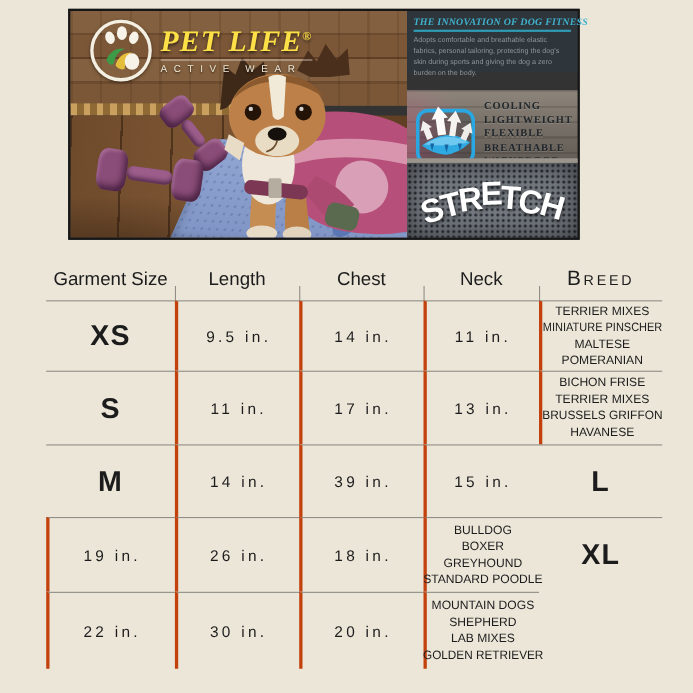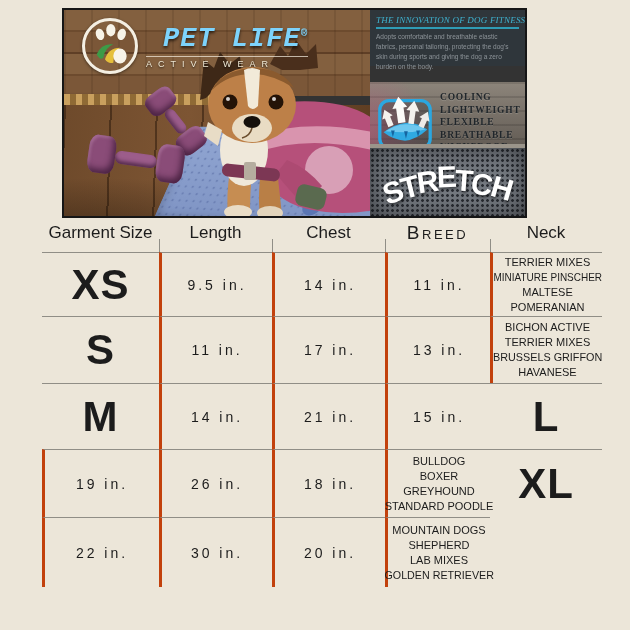--- a/index.html
+++ b/index.html
@@ -42,30 +42,30 @@
   .db-a .db-handle{width:28px;height:11px;border-radius:6px;}
   .db-b{left:24px;top:130px;transform:rotate(8deg);}
   .db-b .db-head{width:27px;height:38px;}
   .db-b .db-handle{width:42px;height:13px;border-radius:7px;}
   .dog{position:absolute;left:128px;top:0;width:182px;height:206px;}
 
   .brand{position:absolute;left:18px;top:8px;display:flex;align-items:flex-start;z-index:6;}
   .paw-circle{width:56px;height:56px;border:3px solid #f4efe3;border-radius:50%;box-sizing:border-box;
     box-shadow:0 1px 3px rgba(0,0,0,.5);}
   .brand-text{margin-left:8px;}
-  .brand-name{font-family:Liberation Mono, monospace;font-style:italic;font-weight:bold;font-size:27px;
-    color:#7dd3fc;text-shadow:0 2px 3px rgba(0,0,0,.65);letter-spacing:1px;line-height:30px;margin-left:17px;}
+  .brand-name{font-family:Liberation Serif, serif;font-style:italic;font-weight:bold;font-size:27px;
+    color:#fde047;text-shadow:0 2px 3px rgba(0,0,0,.65);letter-spacing:1px;line-height:30px;}
   .brand-reg{font-size:11px;vertical-align:super;}
   .brand-tagline{margin-top:2px;padding-top:2px;border-top:1px solid rgba(246,240,226,.7);
     font-size:9px;letter-spacing:6px;color:#efe8d4;text-shadow:0 1px 2px rgba(0,0,0,.7);}
 
   
   .panel{position:absolute;left:306px;top:0;width:155px;height:206px;}
   .sec1{position:absolute;left:0;top:0;width:100%;height:56px;background:#2f363b;box-sizing:border-box;padding:5px 6px 0 6px;}
-  .panel-title{font-family:"Liberation Serif",serif;font-style:italic;font-weight:normal;font-size:9px;
+  .panel-title{font-family:"Liberation Serif",serif;font-style:italic;font-weight:bold;font-size:9px;
     color:#3fb2cf;letter-spacing:.2px;padding-bottom:2px;border-bottom:2px solid #2f9cb5;white-space:nowrap;}
   .panel-desc{margin-top:3px;font-size:6.5px;line-height:1.55;color:#8d9499;}
   .sec2{position:absolute;left:0;top:56px;width:100%;height:78px;
     background:
       radial-gradient(circle at 0% 65%,rgba(200,90,130,.5),transparent 38%),
       repeating-linear-gradient(180deg,rgba(0,0,0,.12) 0 2px,transparent 2px 14px),
       linear-gradient(180deg,#8d857b,#6e675f 60%,#5a544d); margin-top: 16px;}
   .fabric-icon{position:absolute;left:7px;top:11px;width:56px;height:58px;}
   .features{position:absolute;left:70px;top:9px;}
   .feature-item{font-family:"Liberation Serif",serif;font-weight:bold;font-size:9.5px;line-height:12.6px;
@@ -75,30 +75,30 @@
     background-color:#757a81;
     background-image:radial-gradient(circle,rgba(25,28,33,.8) 1px,transparent 1.7px);
     background-size:5px 5px;
     box-shadow:inset 0 0 26px rgba(0,0,0,.55);
     display:flex;align-items:center;justify-content:center;}
   .stretch{transform:rotate(-2deg);white-space:nowrap;}
   .st-letter{display:inline-block;font-weight:bold;font-size:30px;color:#fff;margin:0 -1px;
     text-shadow:1px 2px 3px rgba(0,0,0,.5);}
 
   
-  .size-table{position:absolute;left:42px;top:213px;display:grid;
+  .size-table{position:absolute;left:42px;top:234px;display:grid;
     grid-template-columns:117px 113px 113px 105px 112px;
     grid-template-rows:39px 64px 67px 66px 68px 70px;color:#1c1c1c;}
   .h-cell{display:flex;align-items:center;justify-content:center;text-align:center;
     font-size:17px;line-height:1.12;position:relative;}
   .h-cell.vstub::before{content:"";position:absolute;left:-0.5px;bottom:0;width:1px;height:13px;background:#908e86;}
   .breed-h{font-variant:small-caps;font-size:19px;letter-spacing:2.5px;}
   .c{display:flex;align-items:center;justify-content:center;border-top:1px solid #908e86;}
   .vline{border-left:3px solid #c2410c;}
-  .size-val{font-size:42px;font-weight:bold;letter-spacing:1px;}
+  .size-val{font-size:26px;font-weight:bold;letter-spacing:1px;}
   .meas{font-size:14px;letter-spacing:3px;}
   .breed-cell{flex-direction:column;line-height:15px;font-size:11px;text-align:center;}
   .breed-line{display:inline-block;white-space:nowrap;transform-origin:center;}
 </style>
 </head>
 <body>
 
 <div class="canvas">
 
   <div class="hero">
@@ -199,22 +199,22 @@
       <div class="sec3">
         <div class="stretch"><span class="st-letter" style="transform: translateY(8.5px) rotate(-18deg);">S</span><span class="st-letter" style="transform: translateY(4px) rotate(-12deg);">T</span><span class="st-letter" style="transform: translateY(-0.5px) rotate(-6deg);">R</span><span class="st-letter" style="transform: translateY(-5px) rotate(0deg);">E</span><span class="st-letter" style="transform: translateY(-0.5px) rotate(6deg);">T</span><span class="st-letter" style="transform: translateY(4px) rotate(12deg);">C</span><span class="st-letter" style="transform: translateY(8.5px) rotate(18deg);">H</span></div>
       </div>
     </div>
   </div>
 
   <div class="size-table">
     <div class="h-cell">Garment Size</div>
     <div class="h-cell vstub">Length</div>
     <div class="h-cell vstub">Chest</div>
+    <div class="h-cell vstub">Neck</div>
     <div class="h-cell vstub breed-h">Breed</div>
-    <div class="h-cell vstub">Neck</div>
 
     <div class="c">
         <span class="size-val">XS</span>
       </div>
     <div class="c vline meas">9.5 in.</div>
     <div class="c vline meas">14 in.</div>
     <div class="c vline meas">11 in.</div>
     <div class="c vline breed-cell">
       <span class="breed-line">TERRIER MIXES</span>
       <span class="breed-line" style="transform: scaleX(0.908);">MINIATURE PINSCHER</span>
@@ -222,31 +222,31 @@
       <span class="breed-line">POMERANIAN</span>
     </div>
 
     <div class="c">
         <span class="size-val">S</span>
       </div>
     <div class="c vline meas">11 in.</div>
     <div class="c vline meas">17 in.</div>
     <div class="c vline meas">13 in.</div>
     <div class="c vline breed-cell">
-      <span class="breed-line">BICHON ACTIVE</span>
+      <span class="breed-line">BICHON FRISE</span>
       <span class="breed-line">TERRIER MIXES</span>
       <span class="breed-line" style="transform: scaleX(0.982);">BRUSSELS GRIFFON</span>
       <span class="breed-line">HAVANESE</span>
     </div>
 
     <div class="c">
         <span class="size-val">M</span>
       </div>
     <div class="c vline meas">14 in.</div>
-    <div class="c vline meas">21 in.</div>
+    <div class="c vline meas">39 in.</div>
     <div class="c vline meas">15 in.</div>
 
     <div class="c">
         <span class="size-val">L</span>
       </div>
     <div class="c vline meas">19 in.</div>
     <div class="c vline meas">26 in.</div>
     <div class="c vline meas">18 in.</div>
     <div class="c vline breed-cell">
       <span class="breed-line">BULLDOG</span>

